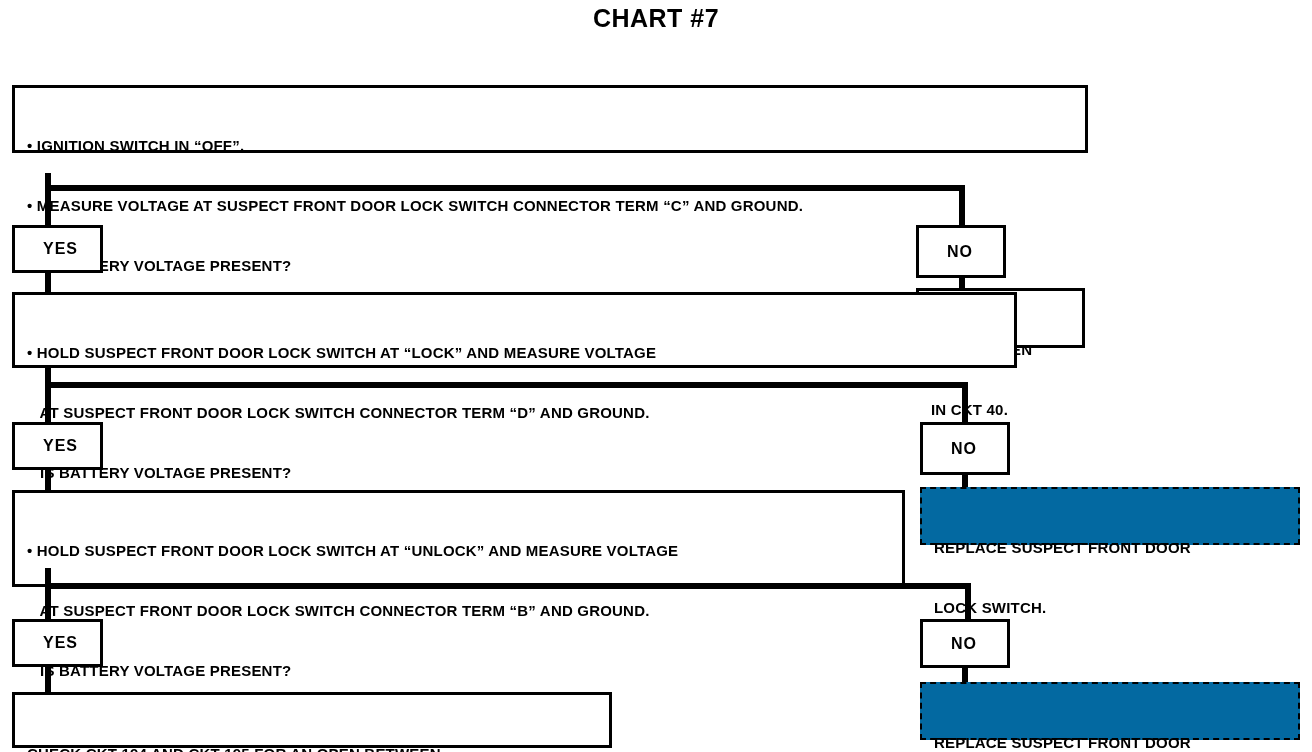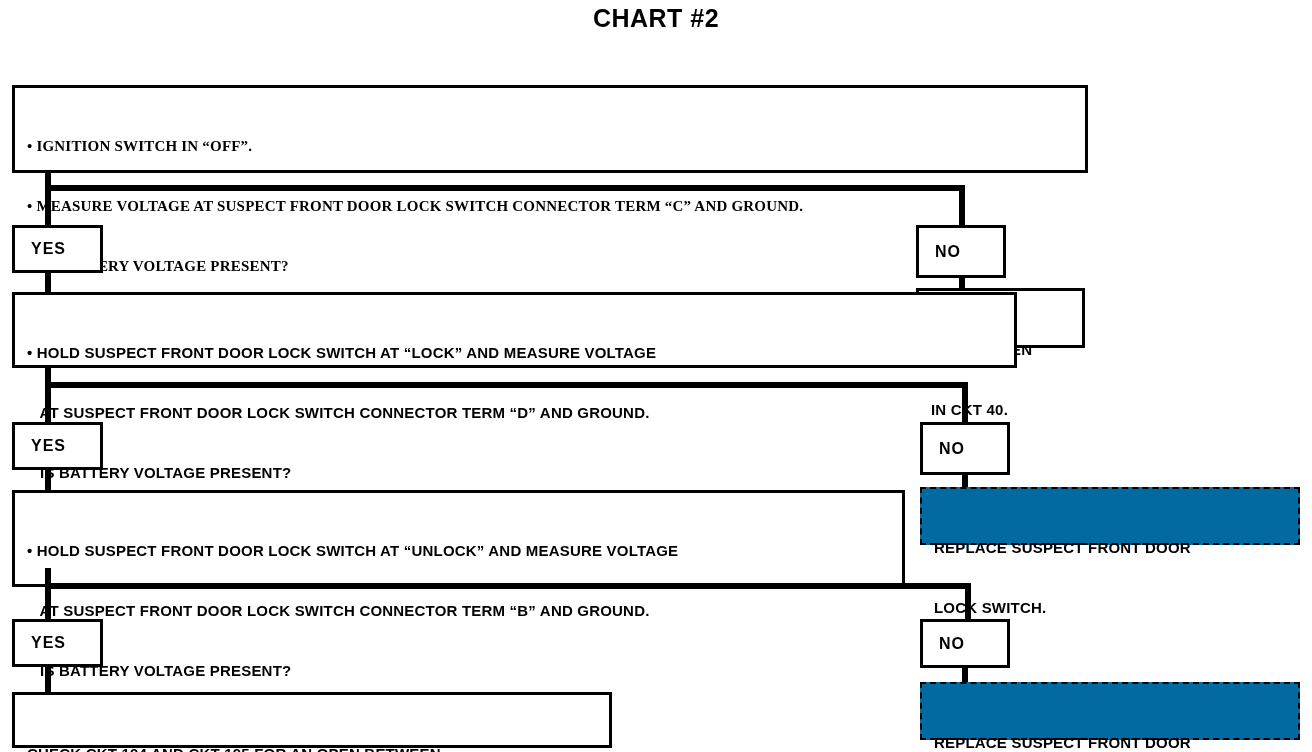--- a/index.html
+++ b/index.html
@@ -63,21 +63,21 @@
   
   .decision {
     position: absolute;
     background: #ffffff;
     border: 3px solid #000000;
     display: flex;
     align-items: center;
   }
   .decision span {
     display: block;
-    padding-left: 16px;
+    padding-left: 28px;
     font-size: 16px;
     font-weight: bold;
     letter-spacing: 1px;
   }
 
   
   .action {
     padding: 9px 10px 7px 12px;
   }
   .action .line { display: block; }
@@ -92,23 +92,23 @@
     position: absolute;
     background: #000000;
     height: 6px;
   }
 </style>
 </head>
 <body>
 
 <div id="chart-root">
 
-  <div class="title-main">CHART #2</div>
+  <div class="title-main">CHART #7</div>
 
-  <div class="box stmt box-text" style="left:12px; top:85px; width:1076px; height:88px;font-family:Liberation Serif, serif;">
+  <div class="box stmt box-text" style="left:12px; top:85px; width:1076px; height:68px;">
     <span class="line">• IGNITION SWITCH IN “OFF”.</span>
     <span class="line">• MEASURE VOLTAGE AT SUSPECT FRONT DOOR LOCK SWITCH CONNECTOR TERM “C” AND GROUND.</span>
     <span class="line">   IS BATTERY VOLTAGE PRESENT?</span>
   </div>
 
   <div class="conn-v" style="left:45px; top:173px; height:18px;"></div>
   <div class="conn-h" style="left:45px; top:185px; width:920px;"></div>
   <div class="conn-v" style="left:45px; top:185px; height:42px;"></div>
   <div class="conn-v" style="left:959px; top:185px; height:42px;"></div>
 

